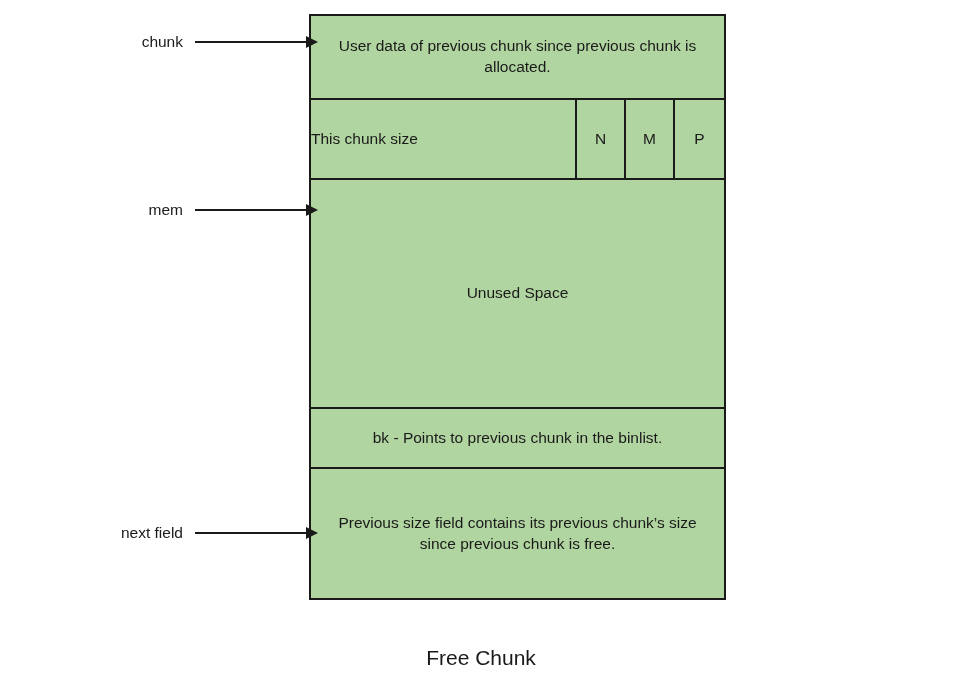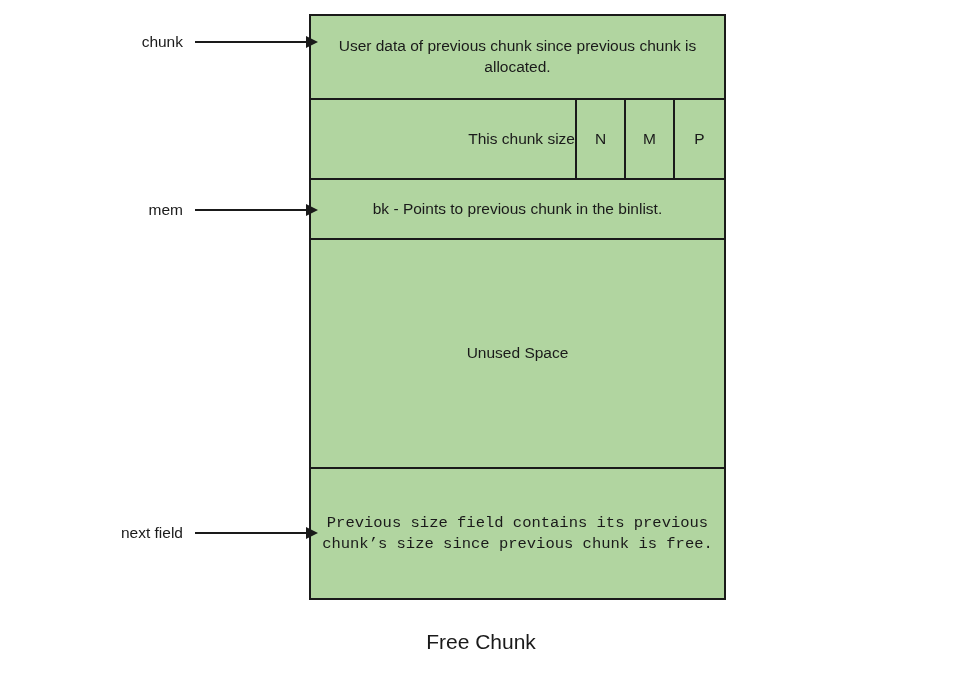--- a/index.html
+++ b/index.html
@@ -45,36 +45,35 @@
     justify-content: center;
     text-align: center;
     font-size: 15.5px;
     line-height: 1.35;
     color: #1a1a1a;
     border-bottom: 2px solid #1a1a1a;
     padding: 0 10px;
   }
   .chunk-row:last-child {
     border-bottom: none;
-    font-family: Liberation Mono, monospace;
   }
 
   .row-userdata { height: 84px; }
   .row-size     { height: 80px; padding: 0; }
   .row-fd       { height: 64px; }
   .row-bk       { height: 60px; }
   .row-unused   { height: 229px; }
   .row-prevsize { flex: 1 1 auto; }
 
   
   .size-label {
     flex: 1 1 auto;
     display: flex;
     align-items: center;
-    justify-content: flex-end;
+    justify-content: flex-start;
     height: 100%;
     box-sizing: border-box;
     border-right: 2px solid #1a1a1a;
     font-size: 15.5px;
   }
   .flag-cell {
     width: 49px;
     flex: 0 0 49px;
     display: flex;
     align-items: center;
@@ -138,20 +137,21 @@
     position: absolute;
     left: 0;
     top: 630px;
     width: 962px;
     text-align: center;
     font-size: 21px;
     color: #1a1a1a;
   }
   .caption-inner {
     display: inline-block;
+    margin-top: 16px;
   }
 </style>
 </head>
 <body>
 
 <div id="stage">
 
   <div class="chunk-diagram">
 
     <div class="chunk-row row-userdata">
@@ -167,26 +167,26 @@
       </div>
       <div class="flag-cell">
         <span>M</span>
       </div>
       <div class="flag-cell">
         <span>P</span>
       </div>
     </div>
 
 
+    <div class="chunk-row row-unused">
+      <span>Unused Space</span>
+    </div>
+
     <div class="chunk-row row-bk">
       <span>bk - Points to previous chunk in the binlist.</span>
-    </div>
-
-    <div class="chunk-row row-unused">
-      <span>Unused Space</span>
     </div>
 
     <div class="chunk-row row-prevsize">
       <span>Previous size field contains its previous chunk’s size since previous chunk is free.</span>
     </div>
 
   </div>
 
   <div class="annotation ann-chunk">
     <span class="ann-label">chunk</span>

